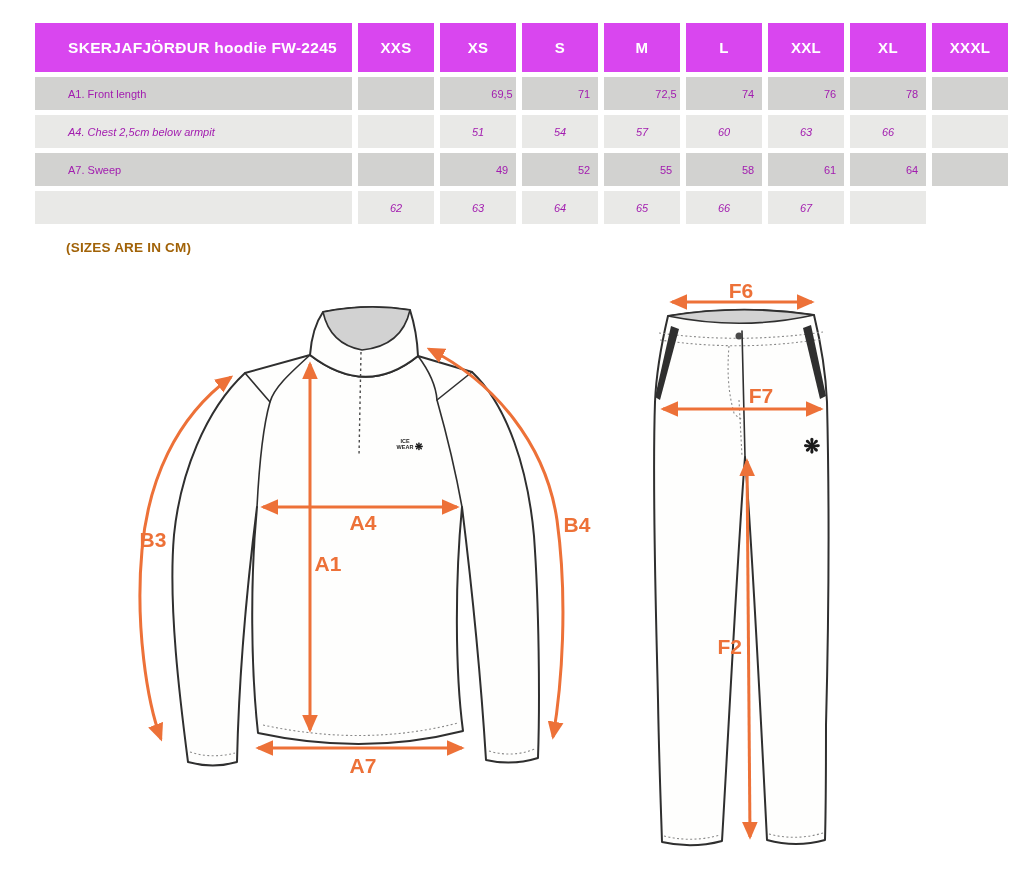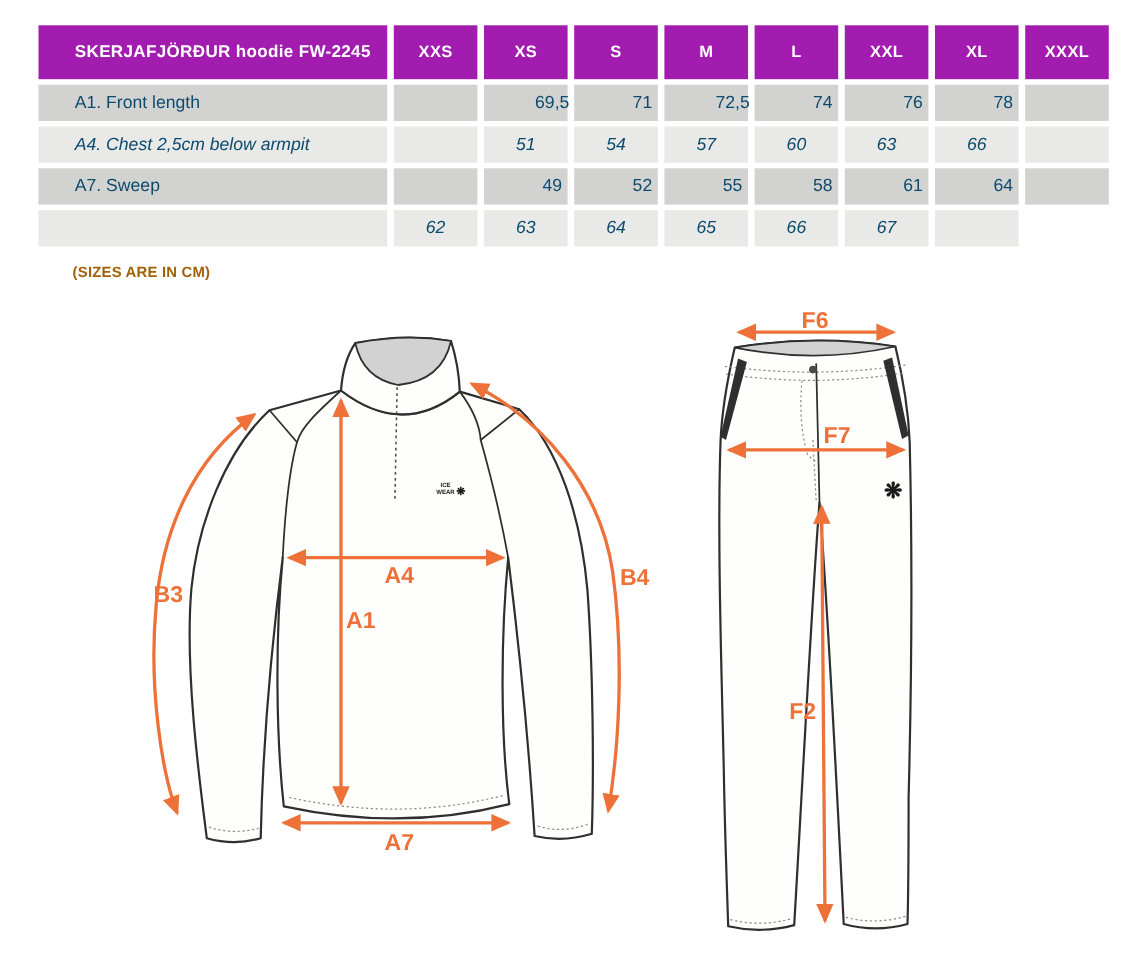--- a/index.html
+++ b/index.html
@@ -7,22 +7,22 @@
     width:1035px;height:890px;position:relative;background:#ffffff;
     font-family:"Liberation Sans",sans-serif;overflow:hidden;
   }
   .size-table{
     position:absolute;left:35px;top:23px;
     display:grid;
     grid-template-columns:317px repeat(8,76px);
     grid-template-rows:49px repeat(4,33px);
     column-gap:6px;row-gap:5px;
   }
-  .cell{display:flex;align-items:center;justify-content:center;font-size:16px;color:#0c4a6e;}
-  .cell.head{background:#a21caf;color:#FFFFFF;font-weight:bold;font-size:15px;letter-spacing:.3px;text-align:right;}
+  .cell{display:flex;align-items:center;justify-content:center;font-size:11px;color:#a21caf;}
+  .cell.head{background:#d946ef;color:#FFFFFF;font-weight:bold;font-size:15px;letter-spacing:.3px;text-align:right;}
   .cell.title{justify-content:flex-start;padding-left:33px;font-size:15.5px;}
   .cell.label{justify-content:flex-start;padding-left:33px;}
   .r0{background:#D2D2D0;padding-left:48px;}
   .r1{background:#E9E9E7;font-style:italic;}
   .note{position:absolute;left:66px;top:240px;font-size:13.5px;font-weight:600;color:#a16207;letter-spacing:.2px;}
   .diagram-svg{position:absolute;left:0;top:270px;}
   .garment{fill:#FEFEFD;stroke:#2F2F2F;stroke-width:2;stroke-linejoin:round;stroke-linecap:round;}
   .inner{fill:#D2D2D2;stroke:#2F2F2F;stroke-width:1.6;stroke-linejoin:round;}
   .seam{fill:none;stroke:#2F2F2F;stroke-width:1.6;stroke-linecap:round;}
   .stitch{fill:none;stroke:#8A8A8A;stroke-width:1.1;stroke-dasharray:2 2.4;}

